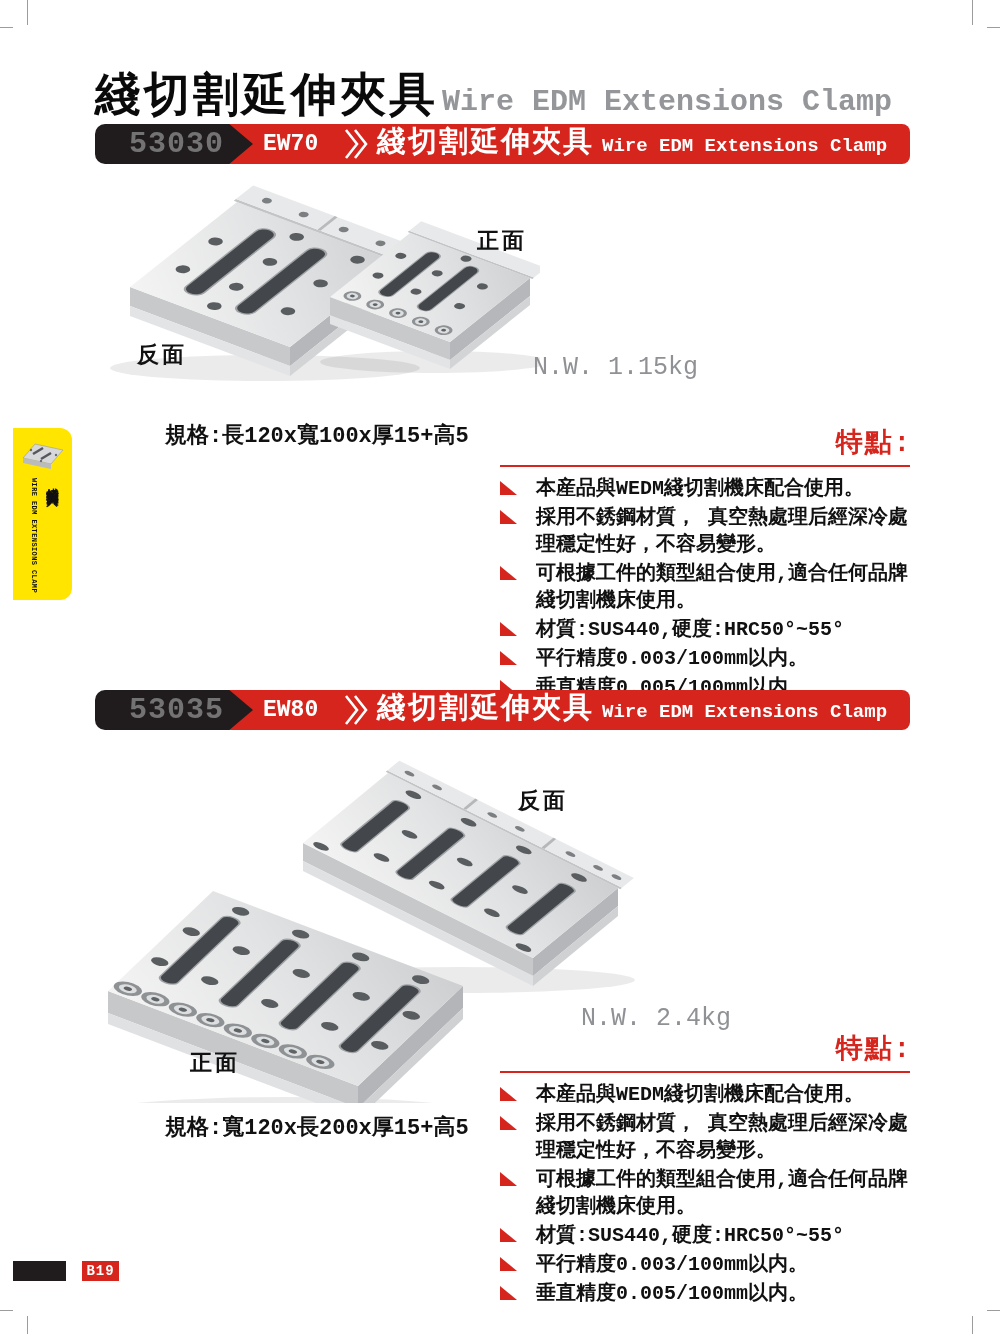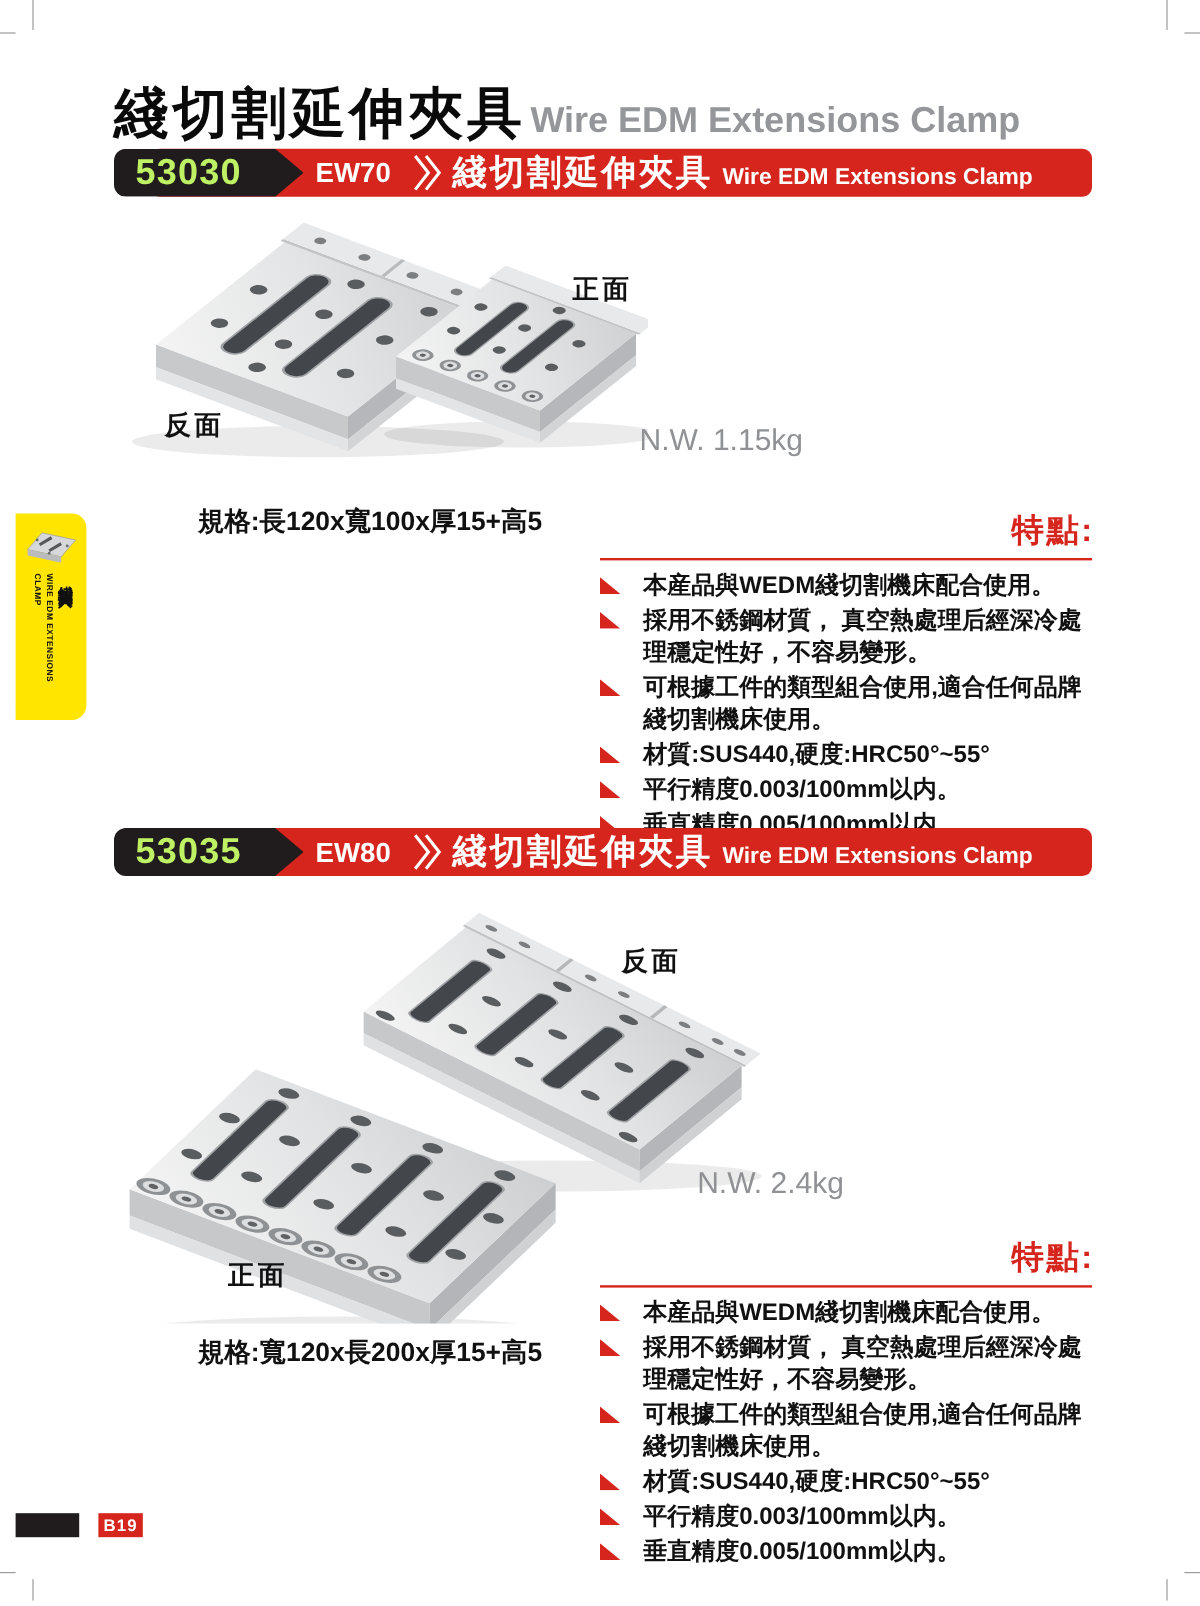--- a/index.html
+++ b/index.html
@@ -1,31 +1,31 @@
 <!DOCTYPE html>
 <html><head>
 <meta charset="utf-8">
 <style>
   html,body{margin:0;padding:0;background:#ffffff;}
   .page{position:relative;width:1000px;height:1334px;background:#ffffff;overflow:hidden;
-        font-family:Liberation Sans, sans-serif;}
+        font-family:Liberation Mono, monospace;}
   
   .crop{position:absolute;background:#9c9c9c;}
   
   .main-title{position:absolute;left:95px;top:64px;display:flex;align-items:baseline;white-space:nowrap;}
   .main-title .zh{font-size:46px;font-weight:bold;color:#0a0a0a;letter-spacing:3px;}
   .main-title .en{font-size:30px;font-weight:bold;color:#949699;margin-left:4px;letter-spacing:0px;}
   
   .bar{position:absolute;left:95px;width:815px;height:40px;}
   .bar-red{position:absolute;left:30px;right:0;top:0;bottom:0;background:#d6251d;border-radius:8px;}
   .bar-badge{position:absolute;left:0;top:0;width:158px;height:40px;background:#201c1d;
              border-radius:10px 0 0 10px;
              clip-path:polygon(0 0,85% 0,100% 50%,85% 100%,0 100%);
              display:flex;align-items:center;}
-  .bar-badge span{color:#bef264;font-size:30px;font-weight:bold;letter-spacing:1px;padding-left:18px;}
+  .bar-badge span{color:#737373;font-size:30px;font-weight:bold;letter-spacing:1px;padding-left:34px;}
   .bar-model{position:absolute;left:168px;top:0;width:88px;height:40px;line-height:40px;
              color:#ffffff;font-size:23px;font-weight:bold;}
   .bar-chevron{position:absolute;left:247px;top:5px;}
   .bar-title{position:absolute;left:282px;top:0;height:40px;display:flex;align-items:baseline;
              white-space:nowrap;padding-top:3px;box-sizing:border-box;}
   .bar-title .zh{color:#ffffff;font-size:29px;font-weight:bold;letter-spacing:2px;line-height:34px;}
   .bar-title .en{color:#ffffff;font-size:19px;font-weight:bold;margin-left:8px;}
   
   .photo-label{position:absolute;font-size:22px;font-weight:bold;color:#111;letter-spacing:3px;}
   .nw{position:absolute;font-size:25px;color:#8f9194;}
@@ -328,21 +328,21 @@
           <circle cx="0.93" cy="0.86" r="0.032"></circle>
       <circle cx="0.35" cy="0.06" r="0.032"></circle>
           <circle cx="0.65" cy="0.06" r="0.032"></circle>
       <circle cx="0.35" cy="0.94" r="0.032"></circle>
           <circle cx="0.65" cy="0.94" r="0.032"></circle>
     </g>
   </g>
 </svg>
 
 <div class="photo-label" style="left:518px;top:786px;">反面</div>
-<div class="nw" style="left:581px;top:972px;">N.W. 2.4kg</div>
+<div class="nw" style="left:581px;top:1004px;">N.W. 2.4kg</div>
 <div class="photo-label" style="left:190px;top:1048px;">正面</div>
 <div class="spec" style="left:165px;top:1112px;">規格:寬120x長200x厚15+高5</div>
 
 <div class="features" style="top:1030px;">
   <h3>特點:</h3>
   <div class="rule"></div>
   <ul>
 
   <li>本産品與WEDM綫切割機床配合使用。</li>
         <li>採用不銹鋼材質， 真空熱處理后經深冷處理穩定性好，不容易變形。</li>

